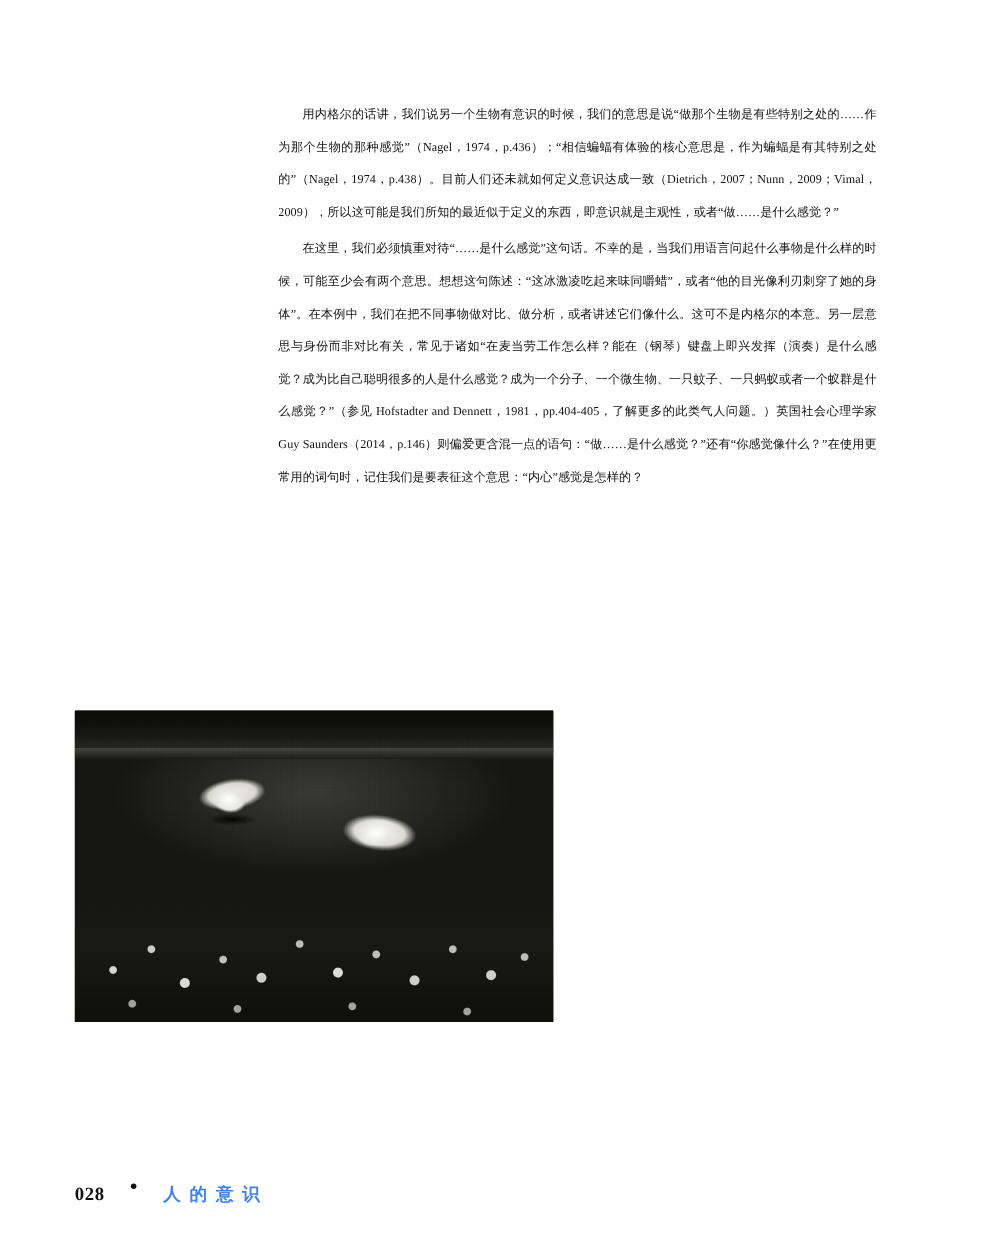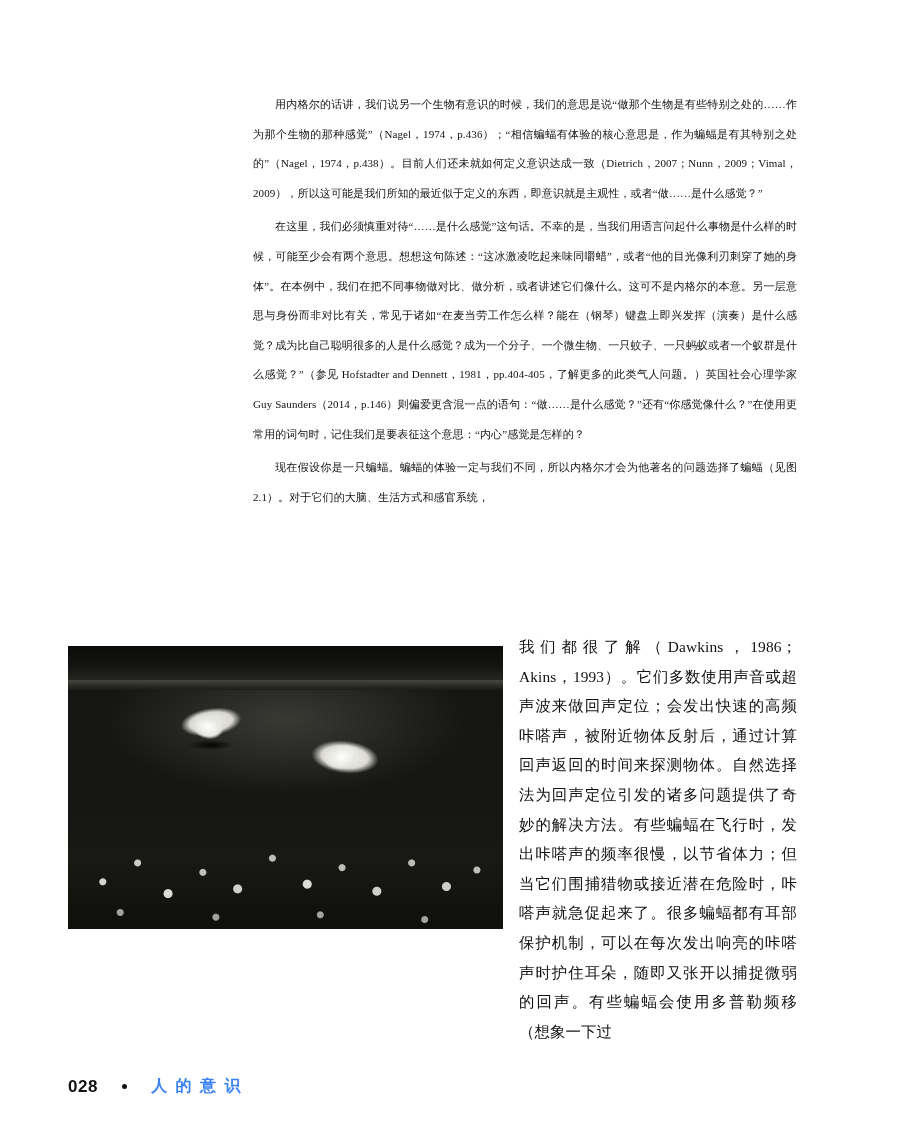--- a/index.html
+++ b/index.html
@@ -172,23 +172,22 @@
     text-justify: inter-ideograph;
     letter-spacing: 0.1px;
   }
 
   
   .footer {
     position: absolute;
     left: 68px;
     top: 1076px;
     display: flex;
-    align-items: center;
     gap: 24px;
-    font-family: Liberation Sans, sans-serif;
+    font-family: Liberation Serif, serif;
   }
   .folio {
     font-size: 17px;
     font-weight: bold;
     letter-spacing: 0.6px;
     color: #111;
   }
   .dot {
     width: 5px; height: 5px;
     border-radius: 50%;
@@ -203,37 +202,35 @@
   }
 </style>
 </head>
 <body>
 
 <div class="page">
 
   <div class="content">
     <p class="body-par">用内格尔的话讲，我们说另一个生物有意识的时候，我们的意思是说“做那个生物是有些特别之处的……作为那个生物的那种感觉”（Nagel，1974，p.436）；“相信蝙蝠有体验的核心意思是，作为蝙蝠是有其特别之处的”（Nagel，1974，p.438）。目前人们还未就如何定义意识达成一致（Dietrich，2007；Nunn，2009；Vimal，2009），所以这可能是我们所知的最近似于定义的东西，即意识就是主观性，或者“做……是什么感觉？”</p>
     <p class="body-par">在这里，我们必须慎重对待“……是什么感觉”这句话。不幸的是，当我们用语言问起什么事物是什么样的时候，可能至少会有两个意思。想想这句陈述：“这冰激凌吃起来味同嚼蜡”，或者“他的目光像利刃刺穿了她的身体”。在本例中，我们在把不同事物做对比、做分析，或者讲述它们像什么。这可不是内格尔的本意。另一层意思与身份而非对比有关，常见于诸如“在麦当劳工作怎么样？能在（钢琴）键盘上即兴发挥（演奏）是什么感觉？成为比自己聪明很多的人是什么感觉？成为一个分子、一个微生物、一只蚊子、一只蚂蚁或者一个蚁群是什么感觉？”（参见 Hofstadter and Dennett，1981，pp.404-405，了解更多的此类气人问题。）英国社会心理学家 Guy Saunders（2014，p.146）则偏爱更含混一点的语句：“做……是什么感觉？”还有“你感觉像什么？”在使用更常用的词句时，记住我们是要表征这个意思：“内心”感觉是怎样的？</p>
-    <p class="body-par">现在假设你是一只蝙蝠。蝙蝠的体验一定与我们不同，所以内格尔才会为他著名的问题选择了蝙蝠（见图 2.1）。对于它们的大脑、生活方式和感官系统，</p>
   </div>
 
   <div class="photo">
     <div class="photo-inner"></div>
     <div class="photo-band"></div>
     <div class="photo-band2"></div>
     <div class="bat-shadow"></div>
     <div class="bat1"></div>
     <div class="bat1b"></div>
     <div class="bat2"></div>
     <div class="bat2b"></div>
     <div class="meadow"></div>
     <div class="grain"></div>
   </div>
 
-  <div class="wrap-col">我们都很了解（Dawkins，1986；Akins，1993）。它们多数使用声音或超声波来做回声定位；会发出快速的高频咔嗒声，被附近物体反射后，通过计算回声返回的时间来探测物体。自然选择法为回声定位引发的诸多问题提供了奇妙的解决方法。有些蝙蝠在飞行时，发出咔嗒声的频率很慢，以节省体力；但当它们围捕猎物或接近潜在危险时，咔嗒声就急促起来了。很多蝙蝠都有耳部保护机制，可以在每次发出响亮的咔嗒声时护住耳朵，随即又张开以捕捉微弱的回声。有些蝙蝠会使用多普勒频移（想象一下过</div>
 
 
   <div class="footer">
     <span class="folio">028</span>
     <span class="dot"></span>
     <span class="running-head">人 的 意 识</span>
   </div>
 
 </div>
 

